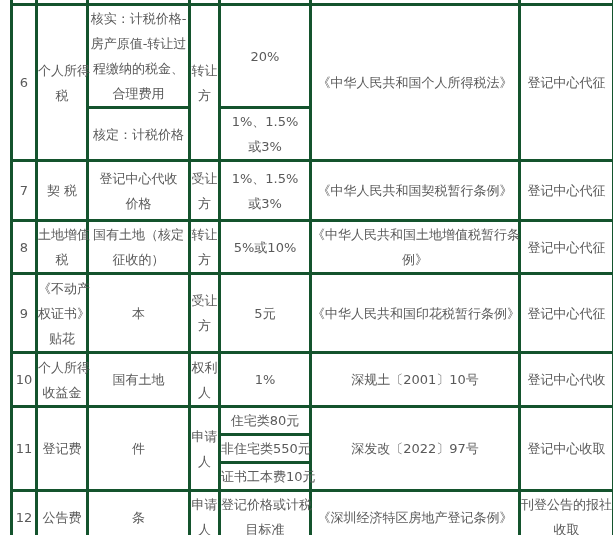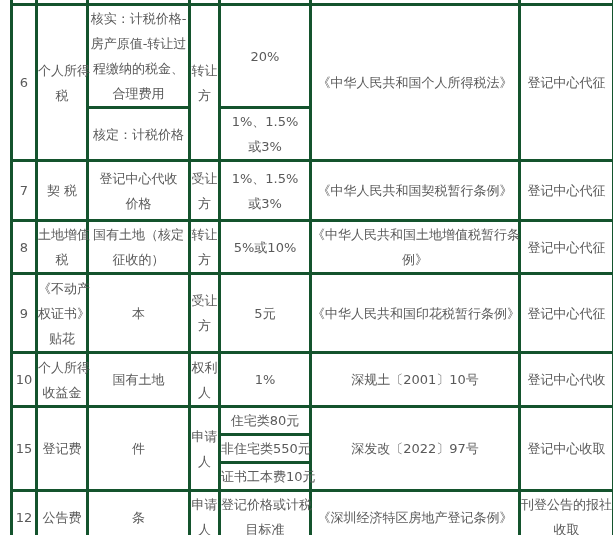--- a/index.html
+++ b/index.html
@@ -125,21 +125,21 @@
 收益金</td>
       <td>国有土地</td>
       <td>权利
 人</td>
       <td>1%</td>
       <td>深规土〔2001〕10号</td>
       <td>登记中心代收</td>
     </tr>
 
     <tr class="h26">
-      <td rowspan="3">15</td>
+      <td rowspan="3">11</td>
       <td rowspan="3">登记费</td>
       <td rowspan="3">件</td>
       <td rowspan="3">申请
 人</td>
       <td>住宅类80元</td>
       <td rowspan="3">深发改〔2022〕97号</td>
       <td rowspan="3">登记中心收取</td>
     </tr>
     <tr class="h27">
       <td>非住宅类550元</td>

